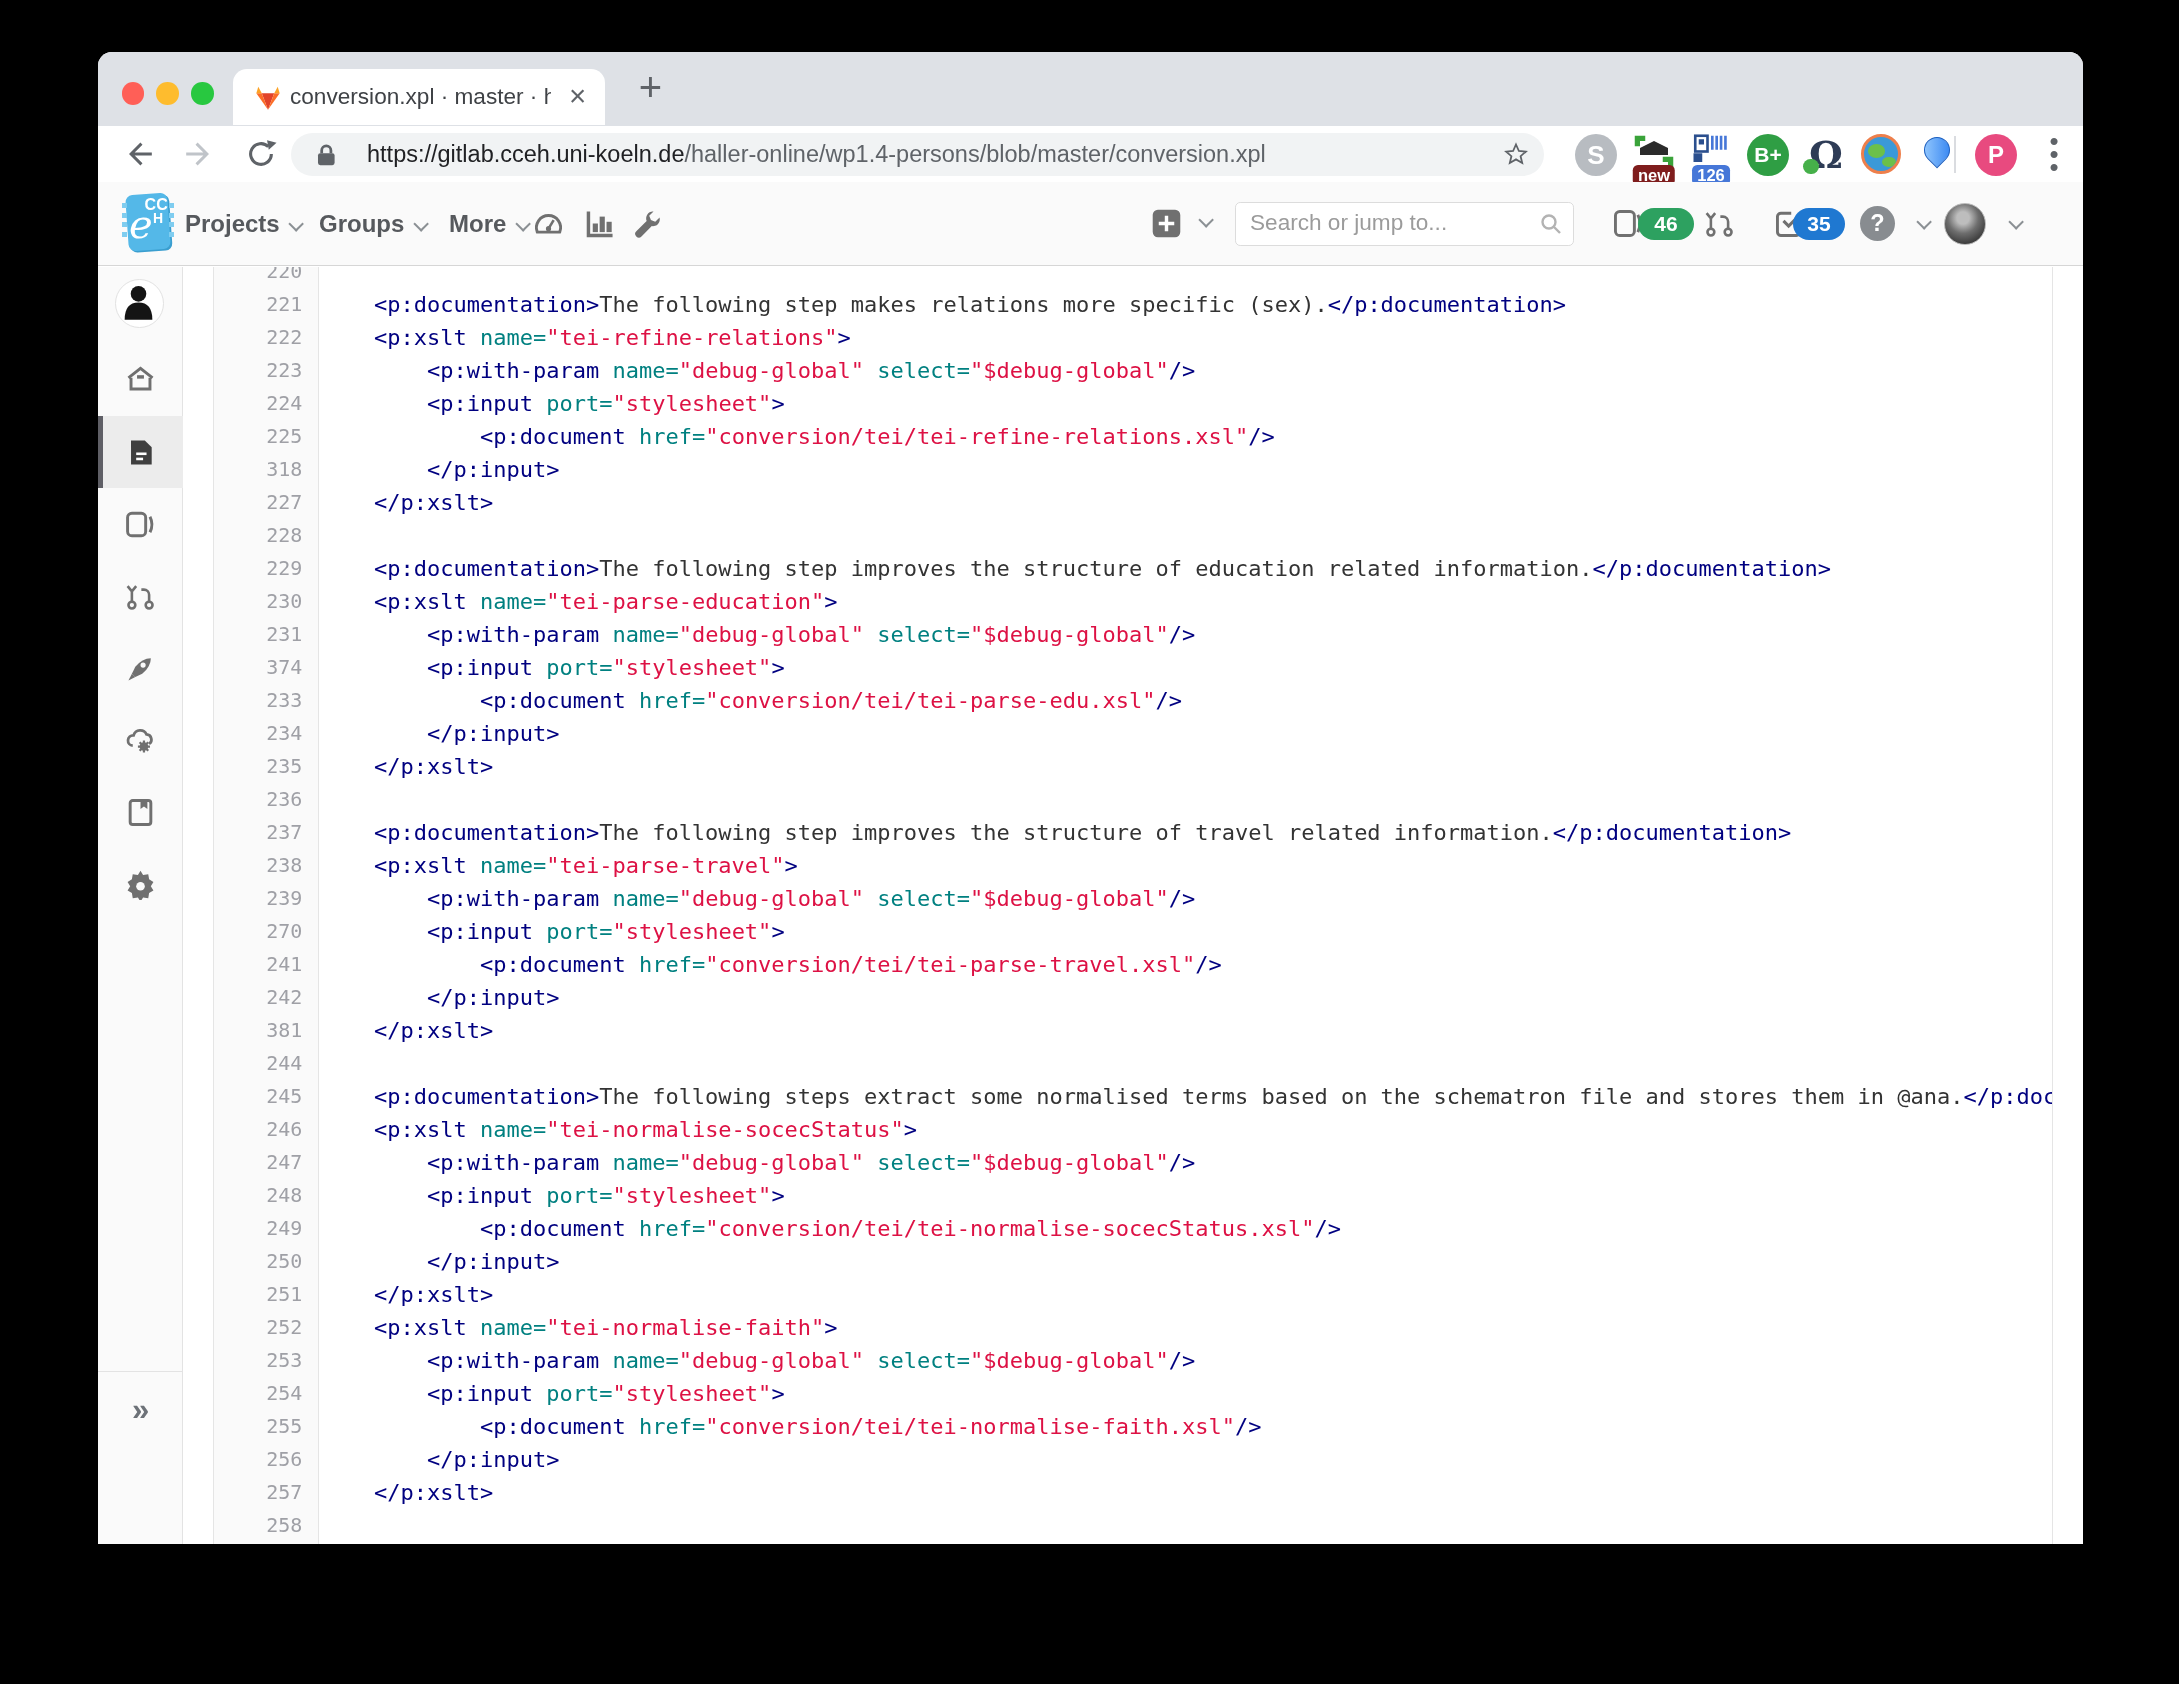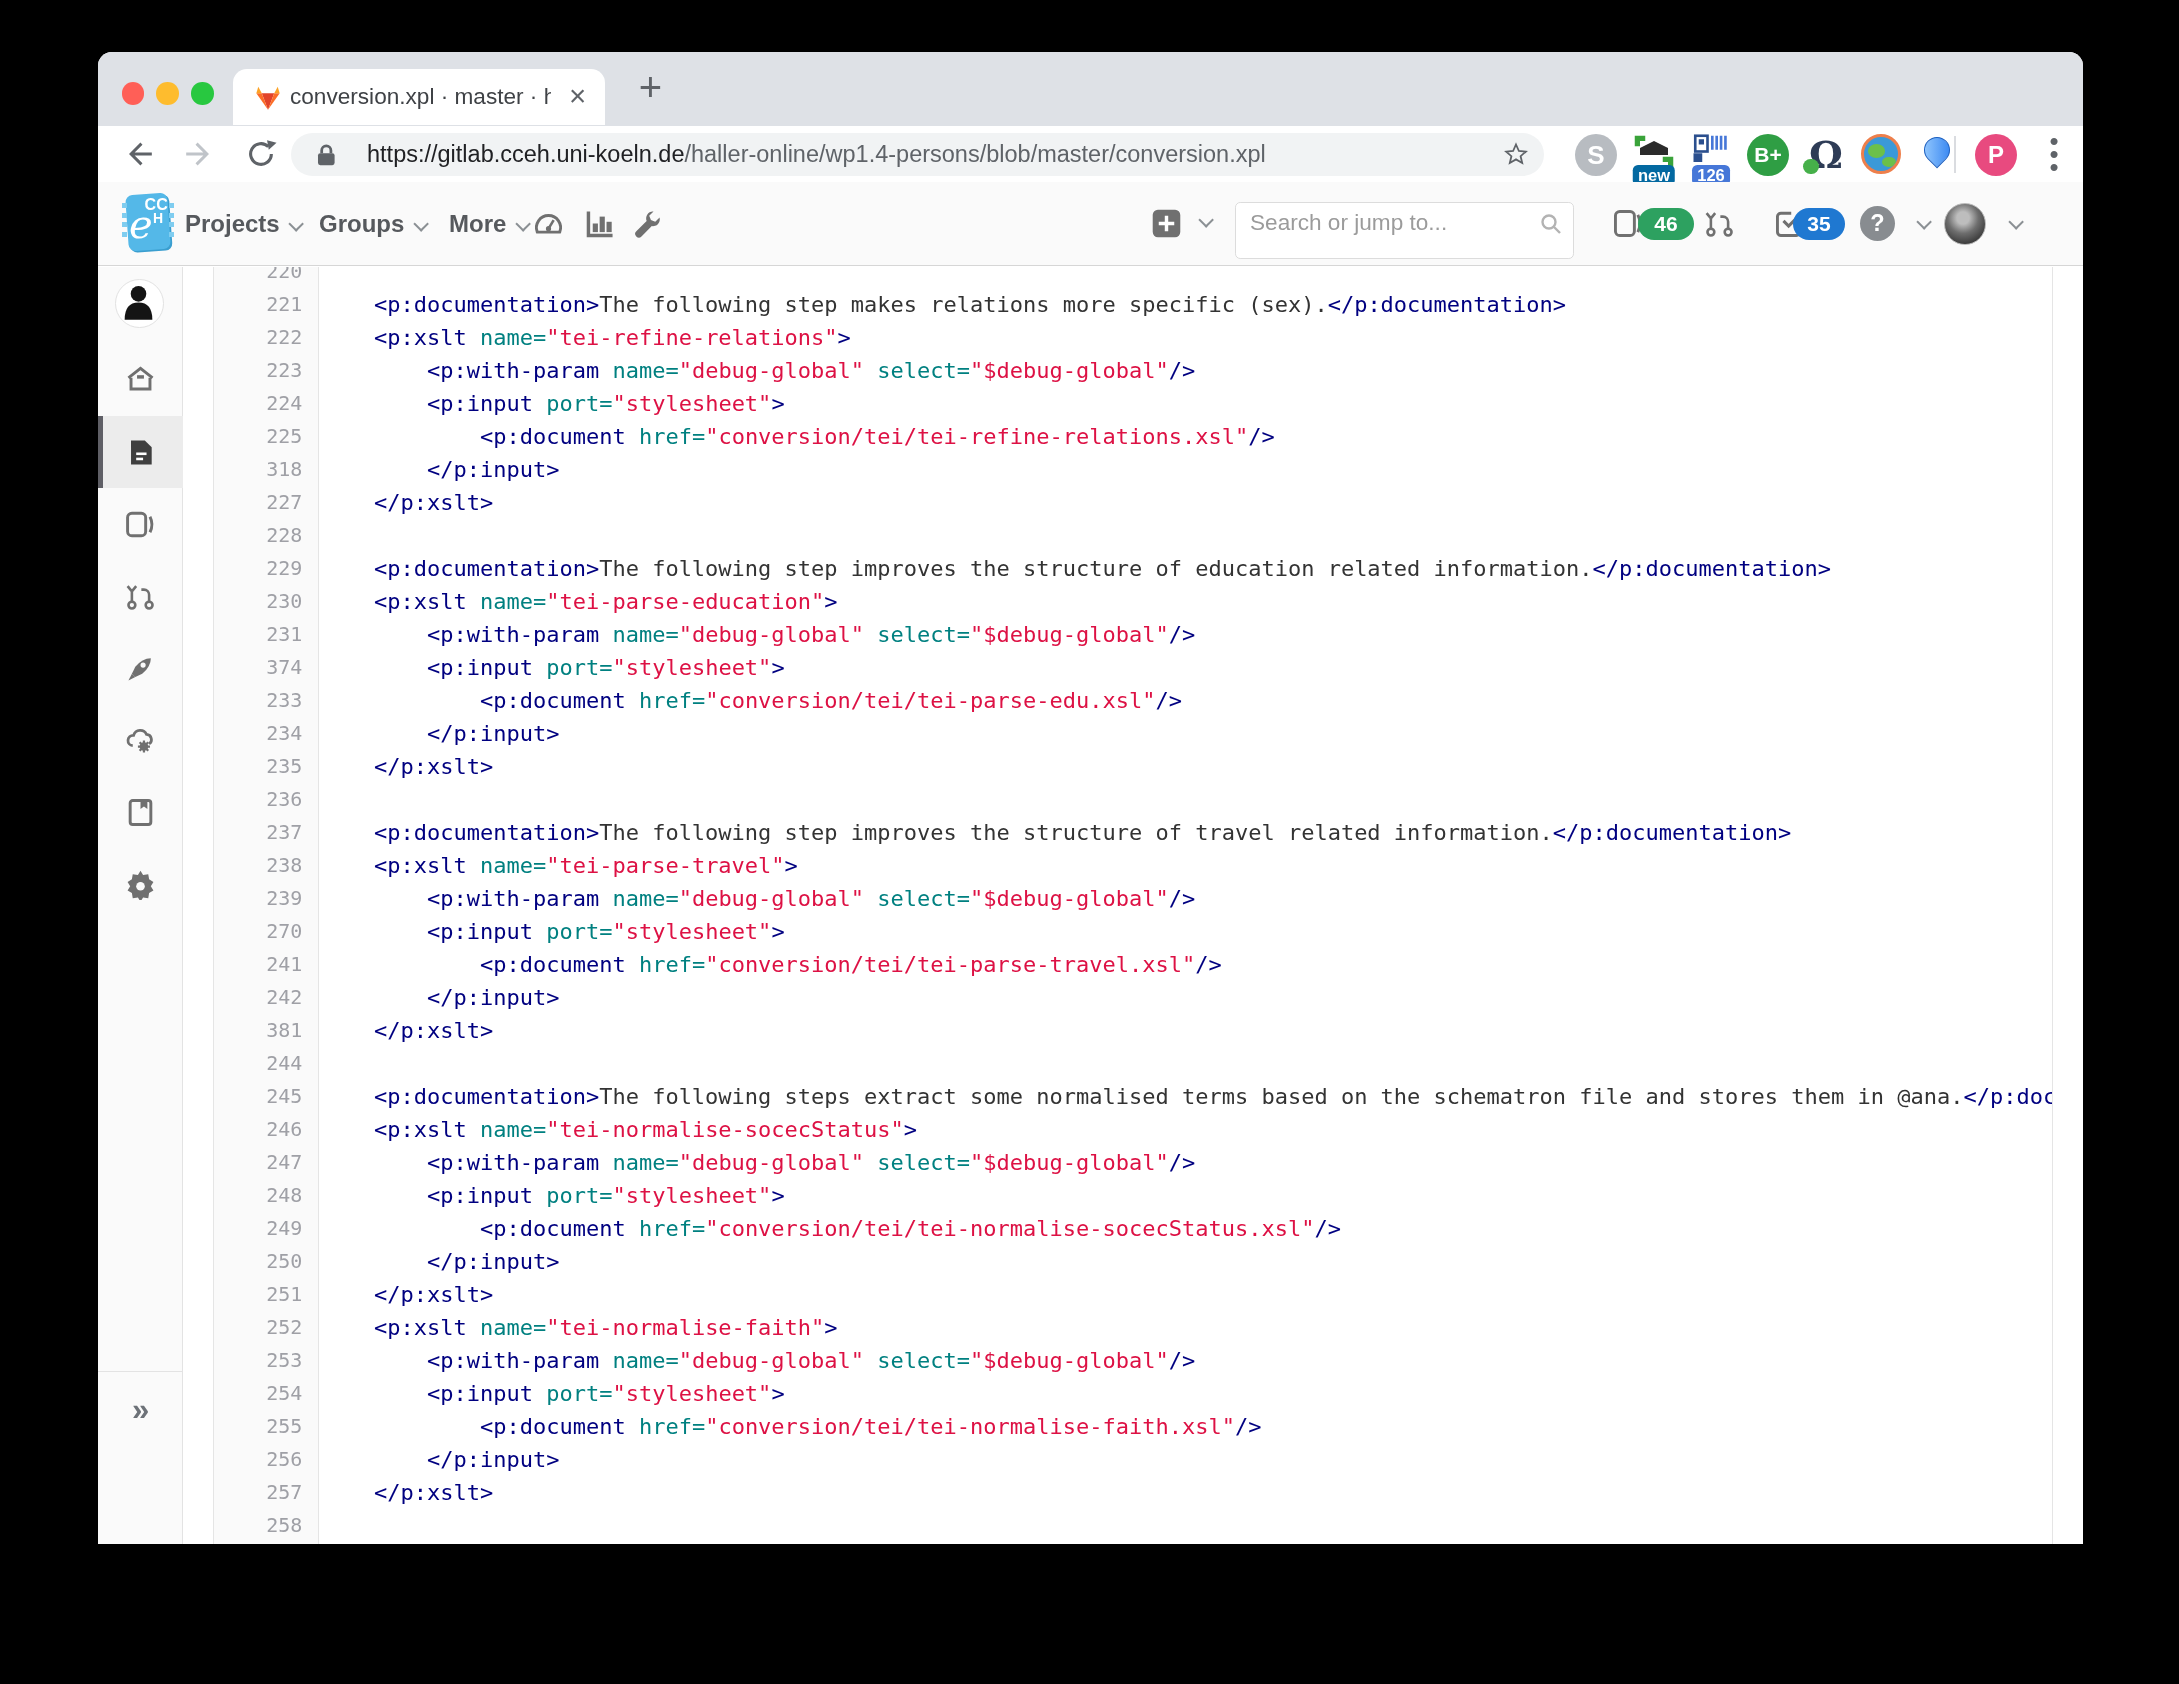--- a/index.html
+++ b/index.html
@@ -22,21 +22,21 @@
   .badge-under{position:absolute;left:50%;transform:translateX(-50%);bottom:-10.4px;color:#fff;font-size:16.5px;font-weight:bold;border-radius:5.2px;padding:0.9px 5.2px;line-height:19px;}
   .circle-ext{border-radius:50%;color:#fff;text-align:center;font-weight:bold;}
   .sep{position:absolute;top:10.4px;width:1.7px;height:37px;background:#dadce0;}
   .kebab{position:absolute;top:7.8px;width:12px;height:42px;color:#5f6368;font-size:26px;line-height:14px;text-align:center;}
   .kebab span{display:block;height:13px;}
   
   .glnav{position:absolute;left:0;top:130px;width:100%;height:84px;background:#fafafa;border-bottom:1.7px solid #d6d6d6;}
   .menu{position:absolute;top:0;height:83px;line-height:83px;font-size:24px;font-weight:600;color:#56595d;white-space:nowrap;}
   .chev{display:inline-block;width:11.3px;height:11.3px;border-right:2.6px solid #8b9094;border-bottom:2.6px solid #8b9094;transform:rotate(45deg) translateY(-3.5px);margin-left:8.7px;}
   .glicon{position:absolute;top:26px;width:31px;height:31px;}
-  .search{position:absolute;left:1137px;top:20px;width:339px;height:57px;border:1.7px solid #dcdcdc;border-radius:5.2px;background:#fff;}
+  .search{position:absolute;left:1137px;top:20px;width:339px;height:44px;border:1.7px solid #dcdcdc;border-radius:5.2px;background:#fff;}
   .search input{position:absolute;left:12px;top:1.7px;width:278px;height:37px;border:0;outline:0;font-size:22.6px;color:#444;background:transparent;font-family:"Liberation Sans",sans-serif;}
   .search input::placeholder{color:#9b9b9b;}
   .pill{position:absolute;top:26px;height:32px;border-radius:16.5px;color:#fff;font-size:21px;font-weight:bold;text-align:center;line-height:32px;}
   .helpc{position:absolute;left:1762px;top:24px;width:35px;height:35px;border-radius:50%;background:#888c90;color:#fff;font-size:23.5px;font-weight:bold;text-align:center;line-height:35px;}
   .gl-avatar{position:absolute;left:1846px;top:21px;width:42px;height:42px;border-radius:50%;background:radial-gradient(circle at 45% 35%,#bdbdbd 0 18%,#6e6e6e 45%,#262626 90%);border:1.7px solid #b9b9b9;}
   
   .content{position:absolute;left:0;top:215px;width:100%;height:1278px;background:#fff;}
   .sidebar{position:absolute;left:0;top:0;width:85px;height:100%;background:#fafafa;border-right:1.7px solid #e3e3e3;}
   .sb-item{position:absolute;left:0;width:85px;height:72px;}
   .sb-item svg{position:absolute;left:27px;top:21px;}
@@ -97,21 +97,21 @@
         </svg>
     </div>
 
     <div class="ext circle-ext" style="left:1477px;background:#b8bcc1;font-size:26px;line-height:42px">S</div>
     <div class="ext" style="left:1535px">
       <svg width="42" height="35" viewBox="0 0 48 40">
           <polygon points="2,2 14,2 14,8 8,8 8,14 2,14" fill="#3aa33a"></polygon>
           <polygon points="46,26 34,26 34,32 40,32 40,38 46,38" fill="#3aa33a"></polygon>
           <path d="M8 16 L24 8 L40 16 L40 24 L8 24 Z" fill="#2b2b2b"></path>
         </svg>
-      <div class="badge-under" style="background:#0369a1">new</div>
+      <div class="badge-under" style="background:#7f1d1d">new</div>
     </div>
     <div class="ext" style="left:1592px">
       <svg width="42" height="35" viewBox="0 0 48 40">
         <rect x="6" y="2" width="14" height="18" fill="none" stroke="#2b4f8e" stroke-width="3"></rect>
           <rect x="10" y="6" width="6" height="6" fill="#2b4f8e"></rect>
         <g fill="#4677d8">
             <rect x="24" y="2" width="3" height="16"></rect>
             <rect x="29" y="2" width="3" height="16"></rect>
             <rect x="34" y="2" width="3" height="16"></rect>
             <rect x="39" y="2" width="3" height="16"></rect>

